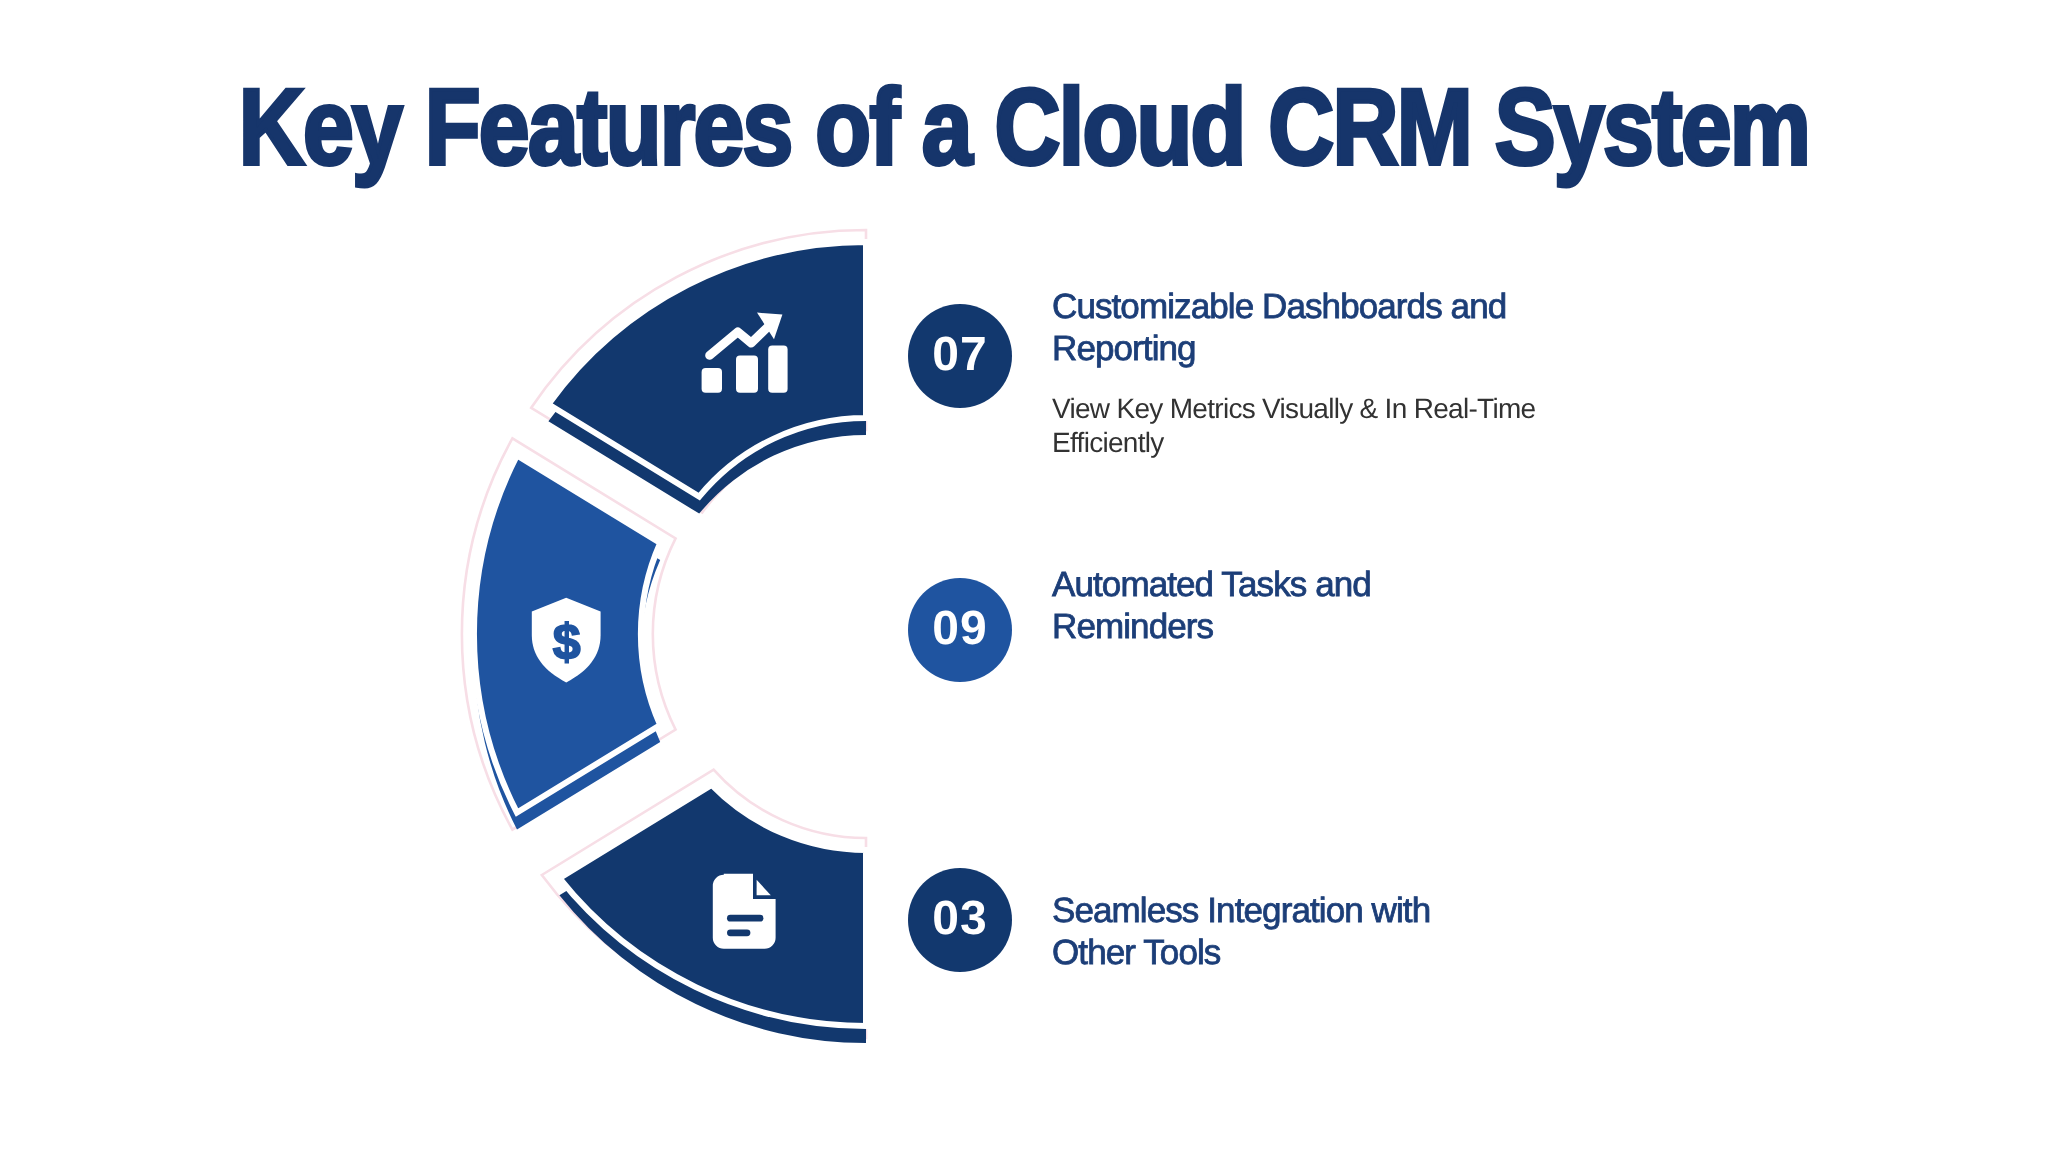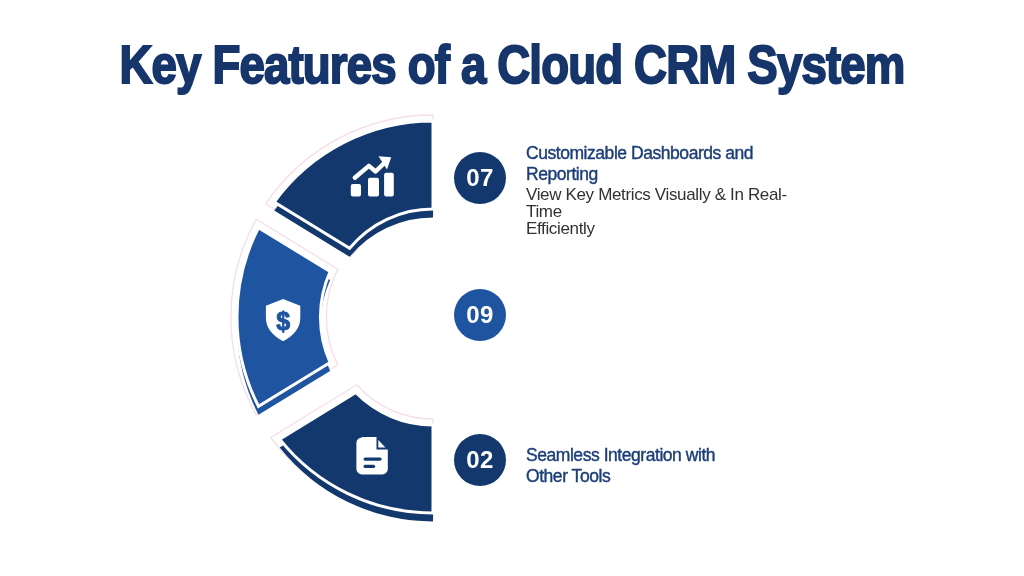--- a/index.html
+++ b/index.html
@@ -3,21 +3,21 @@
 <meta charset="utf-8">
 <style>
   html,body{margin:0;padding:0;}
   body{width:1024px;height:576px;background:#ffffff;overflow:hidden;position:relative;
        font-family:"Liberation Sans",sans-serif;}
   .title{position:absolute;left:0;top:33px;width:1024px;text-align:center;
          font-size:54px;font-weight:bold;color:#16356b;white-space:nowrap;-webkit-text-stroke:2px #16356b;
          transform:scaleX(0.845);transform-origin:512px 0;letter-spacing:-1px;}
   .row{position:absolute;left:526px;width:270px;}
   .h{font-size:17.5px;font-weight:normal;color:#1c3e78;-webkit-text-stroke:0.4px #1c3e78;line-height:20.5px;letter-spacing:-0.45px;}
-  .b{font-size:17px;color:#323232;line-height:17px;margin-top:2px;letter-spacing:-0.35px;}
+  .b{font-size:14px;color:#323232;line-height:17px;margin-top:12px;letter-spacing:-0.35px;}
   .num{position:absolute;width:52px;height:52px;border-radius:50%;color:#fff;
        font-size:24px;font-weight:bold;text-align:center;line-height:52px;letter-spacing:0.5px;}
   .navy{background:#12386e;}
   .blue{background:#1f54a0;}
 </style>
 </head>
 <body>
 <div class="title">Key Features of a Cloud CRM System</div>
 
 <svg width="1024" height="576" style="position:absolute;left:0;top:0;" xmlns="http://www.w3.org/2000/svg">
@@ -50,23 +50,24 @@
   <path d="M361.9,436.9 h14.6 v12.6 h11.3 v19.4 a5.5,5.5 0 0 1 -5.5,5.5 h-20.4 a5.5,5.5 0 0 1 -5.5,-5.5 v-26 a5.5,5.5 0 0 1 5.5,-5.5 z" fill="#ffffff"></path>
   <path d="M378.3,439.9 L378.3,447.6 L385.4,447.6 Z" fill="#ffffff"></path>
   <g stroke="#12386e" stroke-width="3.4" stroke-linecap="round">
     <line x1="365.2" y1="459.1" x2="380.0" y2="459.1"></line>
     <line x1="365.2" y1="466.4" x2="373.5" y2="466.4"></line>
   </g>
 </svg>
 
 <div class="num navy" style="left:454px;top:152px;">07</div>
 <div class="num blue" style="left:454px;top:289px;">09</div>
-<div class="num navy" style="left:454px;top:434px;">02</div>
+<div class="num navy" style="left:454px;top:434px;">03</div>
 
 <div class="row" style="top:143px;">
   <div class="h">Customizable Dashboards and<br>Reporting</div>
   <div class="b">View Key Metrics Visually &amp; In Real-Time<br>Efficiently</div>
 </div>
 <div class="row" style="top:282px;">
+  <div class="h">Automated Tasks and<br>Reminders</div>
 </div>
 <div class="row" style="top:445px;">
   <div class="h">Seamless Integration with<br>Other Tools</div>
 </div>
 
 </body></html>

